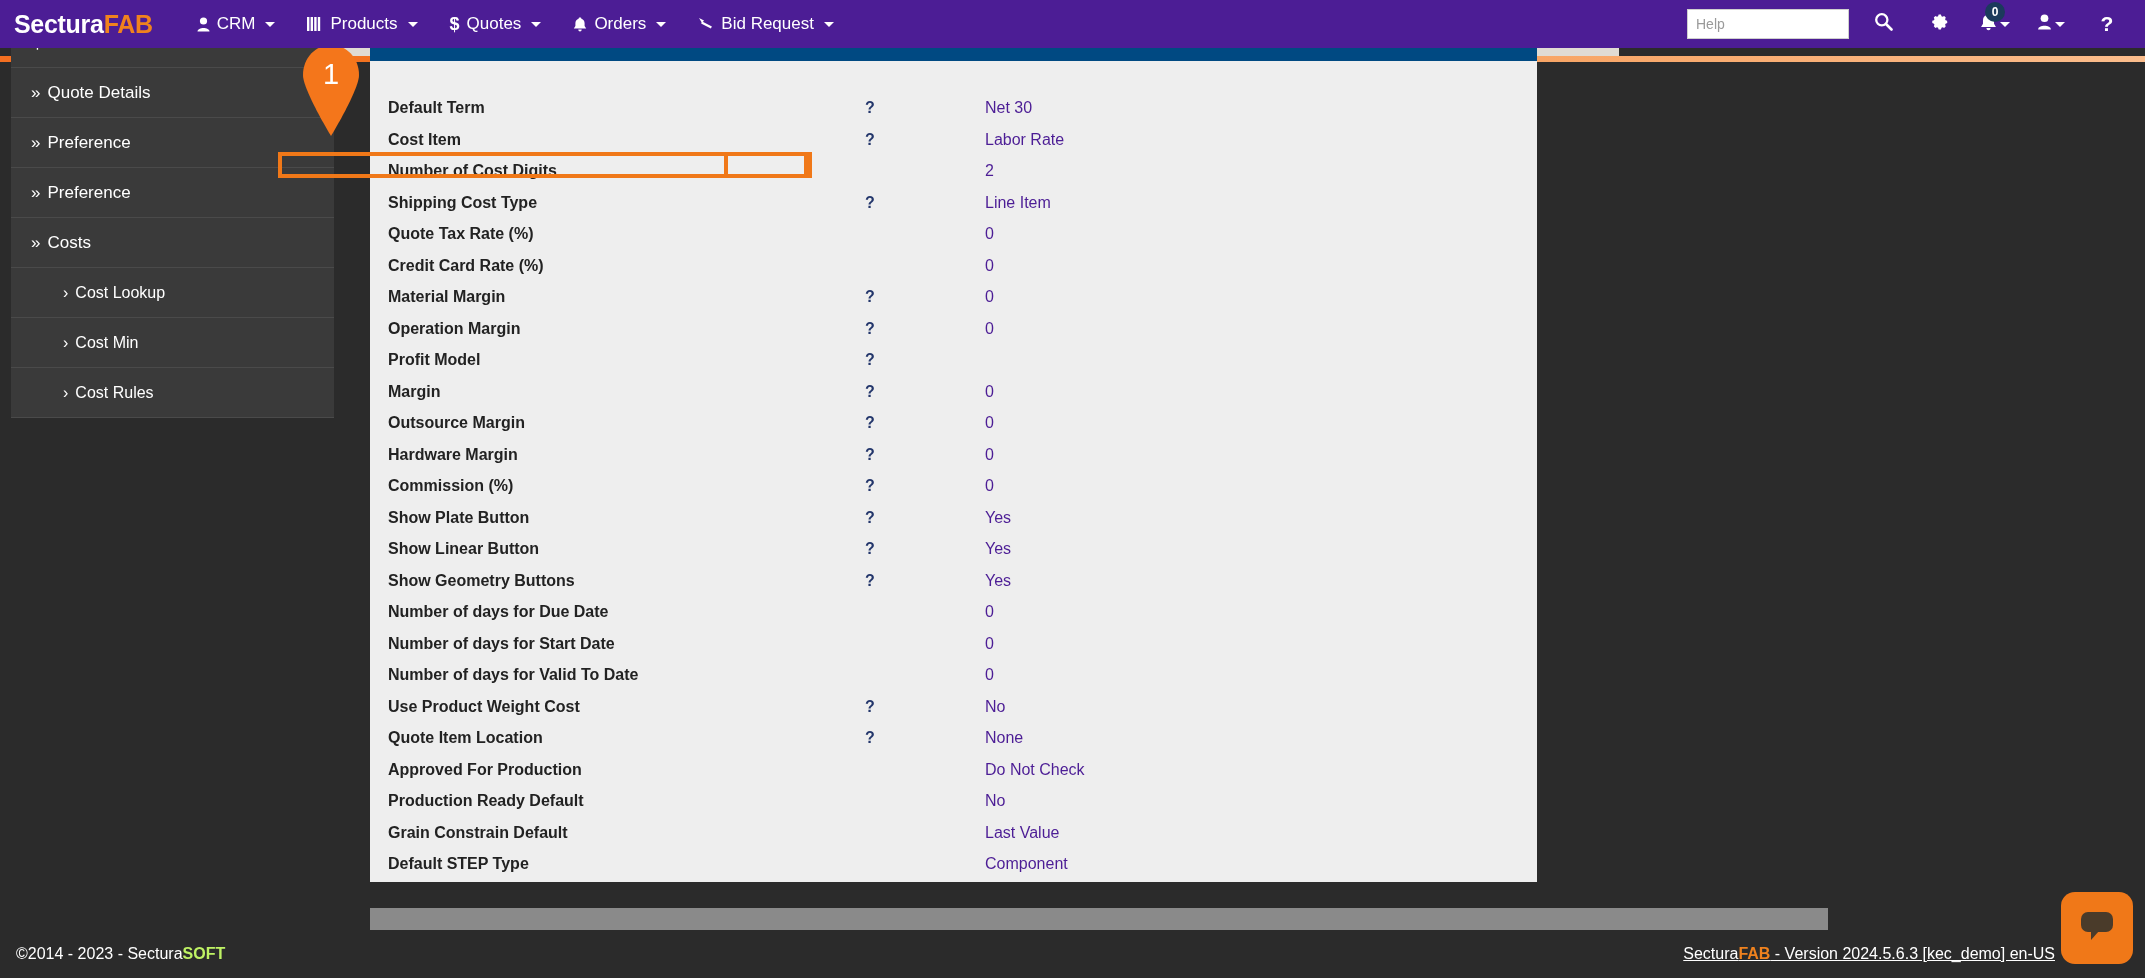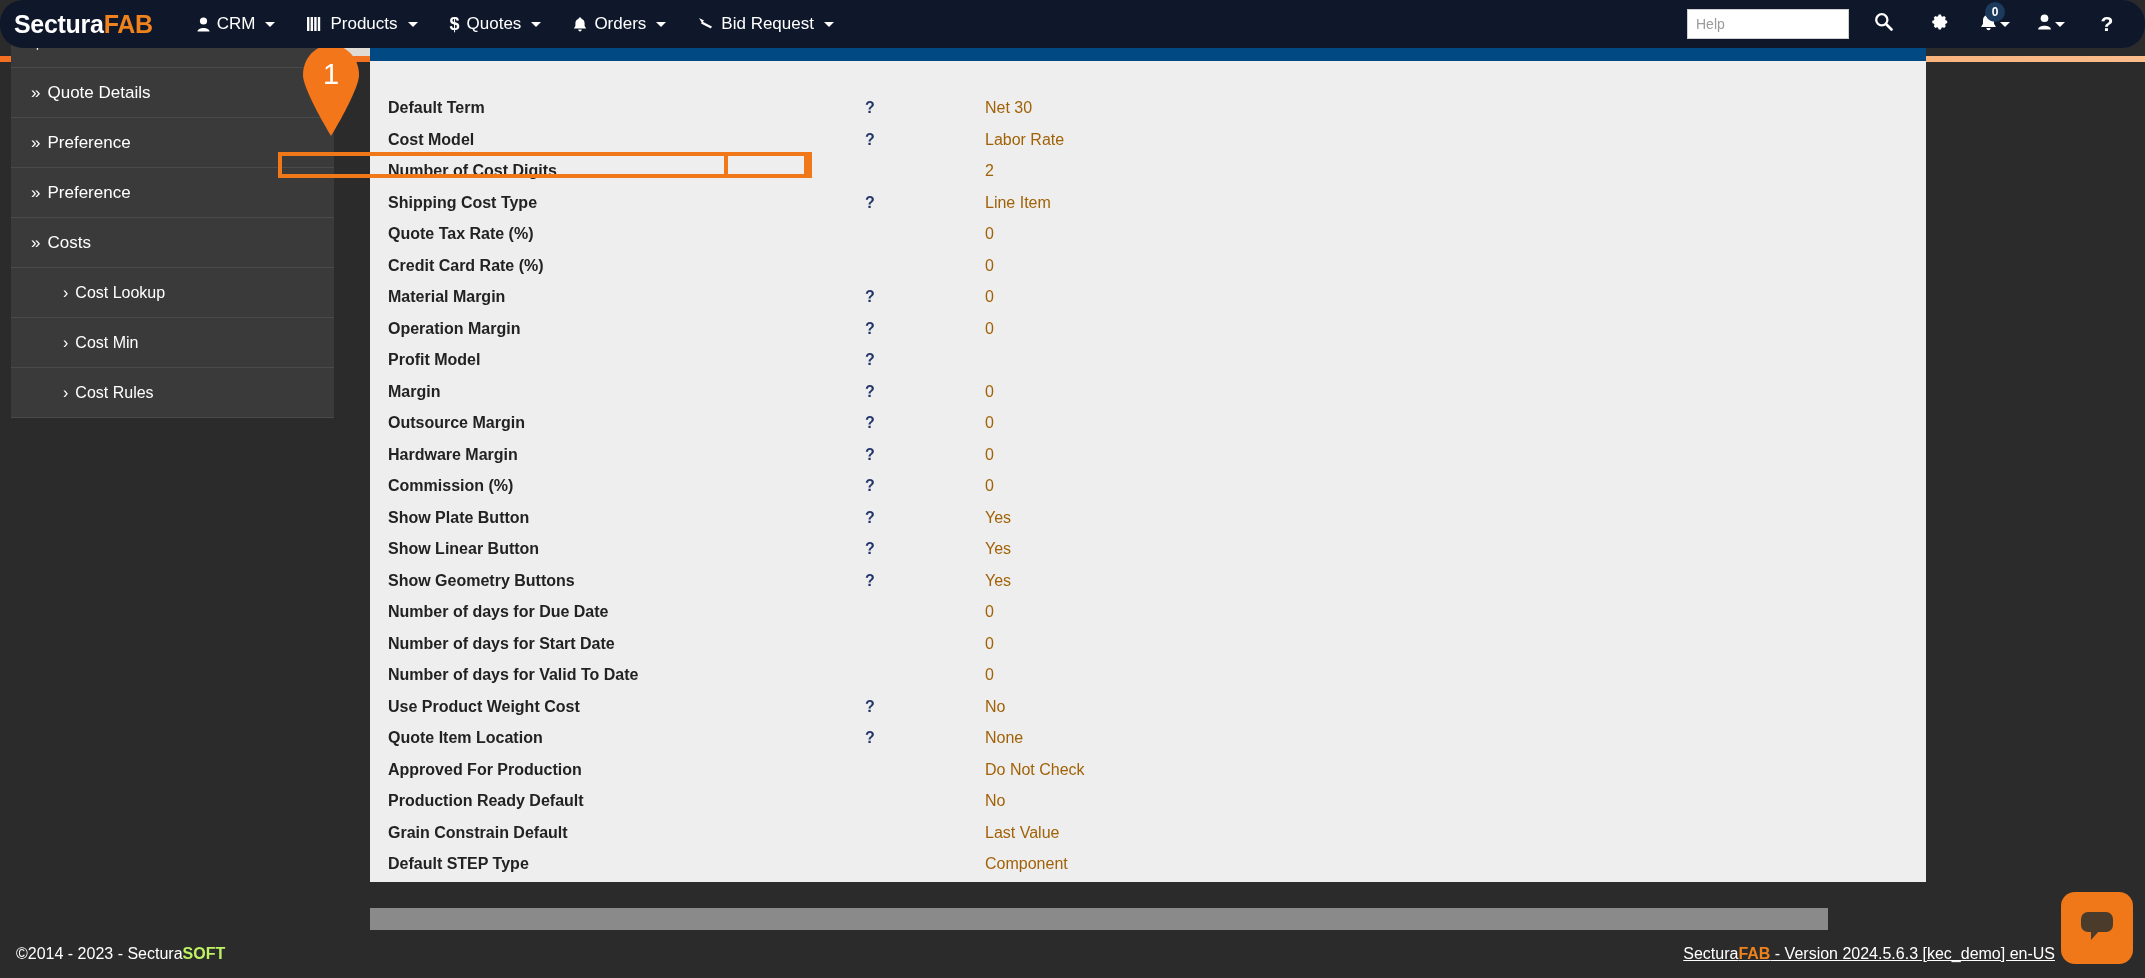--- a/index.html
+++ b/index.html
@@ -10,25 +10,24 @@
     font-family: "Liberation Sans", sans-serif;
     background: #2b2b2b;
   }
 
   
   .navbar {
     position: absolute;
     top: 0; left: 0;
     width: 2145px;
     height: 48px;
-    background: #0f172a;
+    background: #4c1d95;
     display: flex;
     align-items: center;
     z-index: 40;
-    border-radius: 23px;
   }
   .brand {
     font-size: 25px;
     font-weight: bold;
     color: #ffffff;
     margin-left: 14px;
     margin-right: 28px;
     letter-spacing: -0.3px;
     white-space: nowrap;
   }
@@ -157,21 +156,21 @@
   }
   .side-item.lvl1 { padding-left: 20px; }
   .side-item.lvl2 { padding-left: 52px; font-size: 16px; }
   .side-item .chev { margin-right: 7px; }
 
   
   .content {
     position: absolute;
     top: 14px;
     left: 370px;
-    width: 1556px;
+    width: 1167px;
     height: 868px;
     background: #eeeeee;
     overflow: hidden;
     z-index: 5;
   }
   .content-header {
     height: 47px;
     background: #004982;
     color: #ffffff;
     font-size: 19px;
@@ -194,21 +193,21 @@
   .col-help {
     width: 120px;
     font-size: 16px;
     font-weight: bold;
     color: #23366b;
     text-align: left;
     cursor: pointer;
   }
   .col-value {
     font-size: 16px;
-    color: #a16207;
+    color: #4c1d95;
     white-space: nowrap;
   }
   .spacer-row { height: 12px; }
 
   
   .hl-label-box {
     position: absolute;
     left: 278px;
     top: 152px;
     width: 530px;
@@ -446,21 +445,21 @@
     <tbody id="rows-body">
         <tr class="spacer-row">
           <td colspan="3"></td>
         </tr>
         <tr>
           <td class="col-label">Default Term</td>
           <td class="col-help">?</td>
           <td class="col-value">Net 30</td>
         </tr>
         <tr>
-          <td class="col-label">Cost Model</td>
+          <td class="col-label">Cost Item</td>
           <td class="col-help">?</td>
           <td class="col-value">Labor Rate</td>
         </tr>
         <tr>
           <td class="col-label">Number of Cost Digits</td>
           <td class="col-help"></td>
           <td class="col-value">2</td>
         </tr>
         <tr>
           <td class="col-label">Shipping Cost Type</td>

